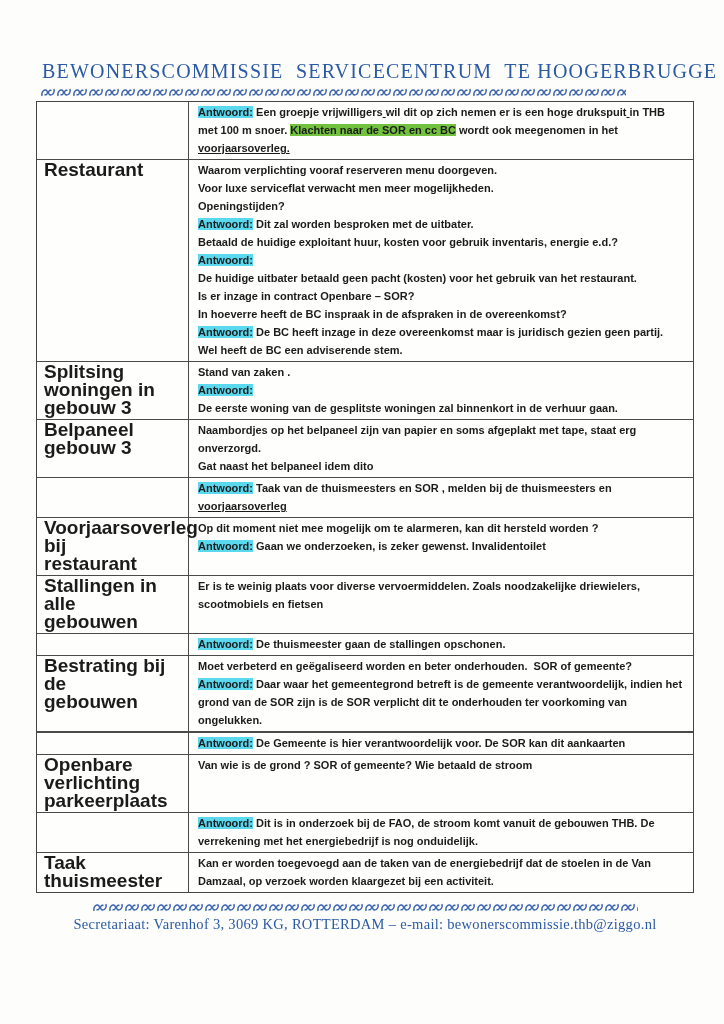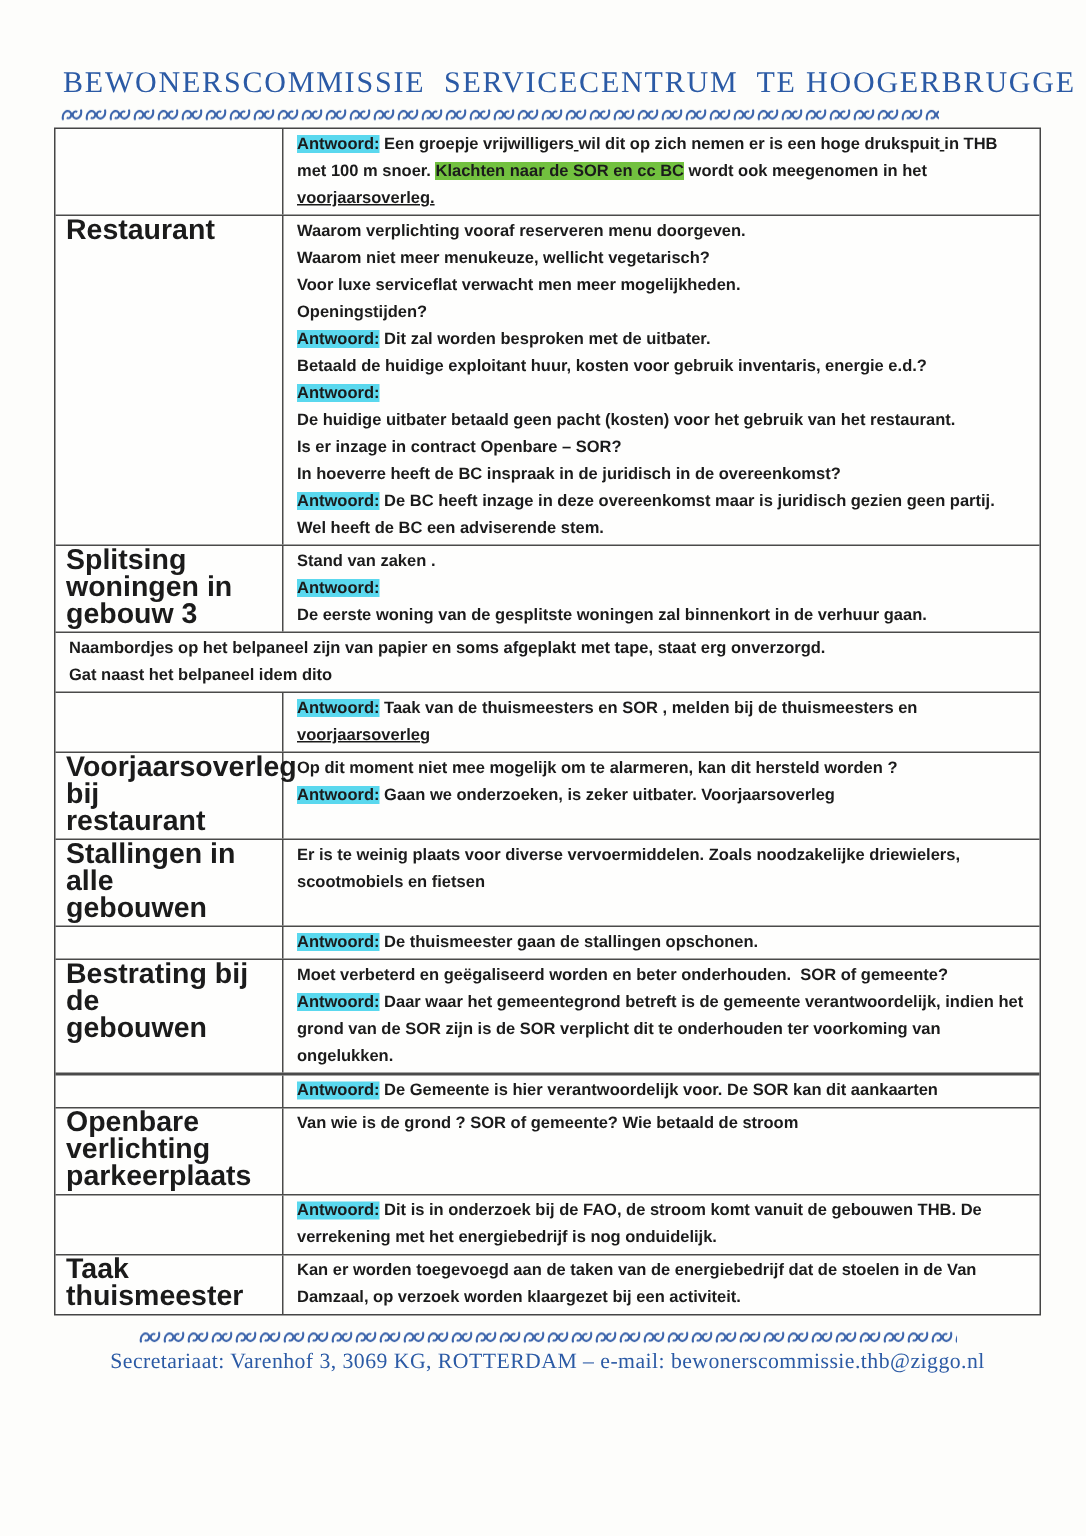--- a/index.html
+++ b/index.html
@@ -6,21 +6,21 @@
   body{
     width:724px;height:1024px;overflow:hidden;
     background:#fdfdfb;
     font-family:"Liberation Sans",sans-serif;
     color:#1b1b1b;
   }
   .page{padding:44px 30px 0 36px;}
   .title{
     font-family:"Liberation Serif",serif;
     font-size:20px;letter-spacing:1.2px;
-    color:#2b5aa5;white-space:pre;margin-left:6px;
+    color:#2b5aa5;white-space:pre;margin-left:6px;margin-top:16px;
   }
   .squiggle{margin:3px 0 2px 4px;line-height:0;}
   .doc-table{
     border:1.5px solid #454545;
     background:#fefefd;
   }
   .tr{display:flex;border-top:1px solid #4a4a4a;}
   .tr:first-child{border-top:none;}
   .td{font-weight:bold;font-size:11px;line-height:18px;}
   .td.topic{
@@ -65,59 +65,59 @@
       <div class="tr">
         <div class="td topic"></div>
         <div class="td content">
           <div class="para"><span class="hl-cyan">Antwoord:</span><span> Een groepje vrijwilligers</span><span class="u"> </span><span>wil dit op zich nemen er is een hoge drukspuit</span><span class="u"> </span><span>in THB met 100 m snoer. </span><span class="hl-green">Klachten naar de SOR en cc BC</span><span> wordt ook meegenomen in het </span><span class="u">voorjaarsoverleg.</span></div>
         </div>
       </div>
       <div class="tr">
         <div class="td topic">Restaurant</div>
         <div class="td content">
           <div class="para"><span>Waarom verplichting vooraf reserveren menu doorgeven.</span></div>
-          <div class="para"><span>Waarom niet meer menukeuze, wellicht vegetarisch?</span></div>
           <div class="para"><span>Voor luxe serviceflat verwacht men meer mogelijkheden.</span></div>
           <div class="para"><span>Openingstijden?</span></div>
           <div class="para"><span class="hl-cyan">Antwoord:</span><span> Dit zal worden besproken met de uitbater.</span></div>
           <div class="para"><span>Betaald de huidige exploitant huur, kosten voor gebruik inventaris, energie e.d.?</span></div>
           <div class="para"><span class="hl-cyan">Antwoord:</span></div>
           <div class="para"><span>De huidige uitbater betaald geen pacht (kosten) voor het gebruik van het restaurant.</span></div>
           <div class="para"><span>Is er inzage in contract Openbare – SOR?</span></div>
-          <div class="para"><span>In hoeverre heeft de BC inspraak in de juridisch in de overeenkomst?</span></div>
+          <div class="para"><span>In hoeverre heeft de BC inspraak in de afspraken in de overeenkomst?</span></div>
           <div class="para"><span class="hl-cyan">Antwoord:</span><span> De BC heeft inzage in deze overeenkomst maar is juridisch gezien geen partij.  Wel heeft de BC een adviserende stem.</span></div>
         </div>
       </div>
       <div class="tr">
         <div class="td topic">Splitsing woningen in
 gebouw 3</div>
         <div class="td content">
           <div class="para"><span>Stand van zaken .</span></div>
           <div class="para"><span class="hl-cyan">Antwoord:</span></div>
           <div class="para"><span>De eerste woning van de gesplitste woningen zal binnenkort in de verhuur gaan.</span></div>
         </div>
       </div>
       <div class="tr">
+        <div class="td topic">Belpaneel gebouw 3</div>
         <div class="td content">
           <div class="para"><span>Naambordjes op het belpaneel zijn van papier en soms afgeplakt met tape, staat erg onverzorgd.</span></div>
           <div class="para"><span>Gat naast het belpaneel idem dito</span></div>
         </div>
       </div>
       <div class="tr">
         <div class="td topic"></div>
         <div class="td content">
           <div class="para"><span class="hl-cyan">Antwoord:</span><span> Taak van de thuismeesters en SOR , melden bij de thuismeesters en </span><span class="u">voorjaarsoverleg</span></div>
         </div>
       </div>
       <div class="tr">
         <div class="td topic">Voorjaarsoverleg bij
 restaurant</div>
         <div class="td content">
           <div class="para"><span>Op dit moment niet mee mogelijk om te alarmeren, kan dit hersteld worden ?</span></div>
-          <div class="para"><span class="hl-cyan">Antwoord:</span><span> Gaan we onderzoeken, is zeker uitbater. Voorjaarsoverleg</span></div>
+          <div class="para"><span class="hl-cyan">Antwoord:</span><span> Gaan we onderzoeken, is zeker gewenst. Invalidentoilet</span></div>
         </div>
       </div>
       <div class="tr">
         <div class="td topic">Stallingen in alle
 gebouwen</div>
         <div class="td content">
           <div class="para"><span>Er is te weinig plaats voor diverse vervoermiddelen. Zoals noodzakelijke driewielers, scootmobiels en fietsen</span></div>
         </div>
       </div>
       <div class="tr">

